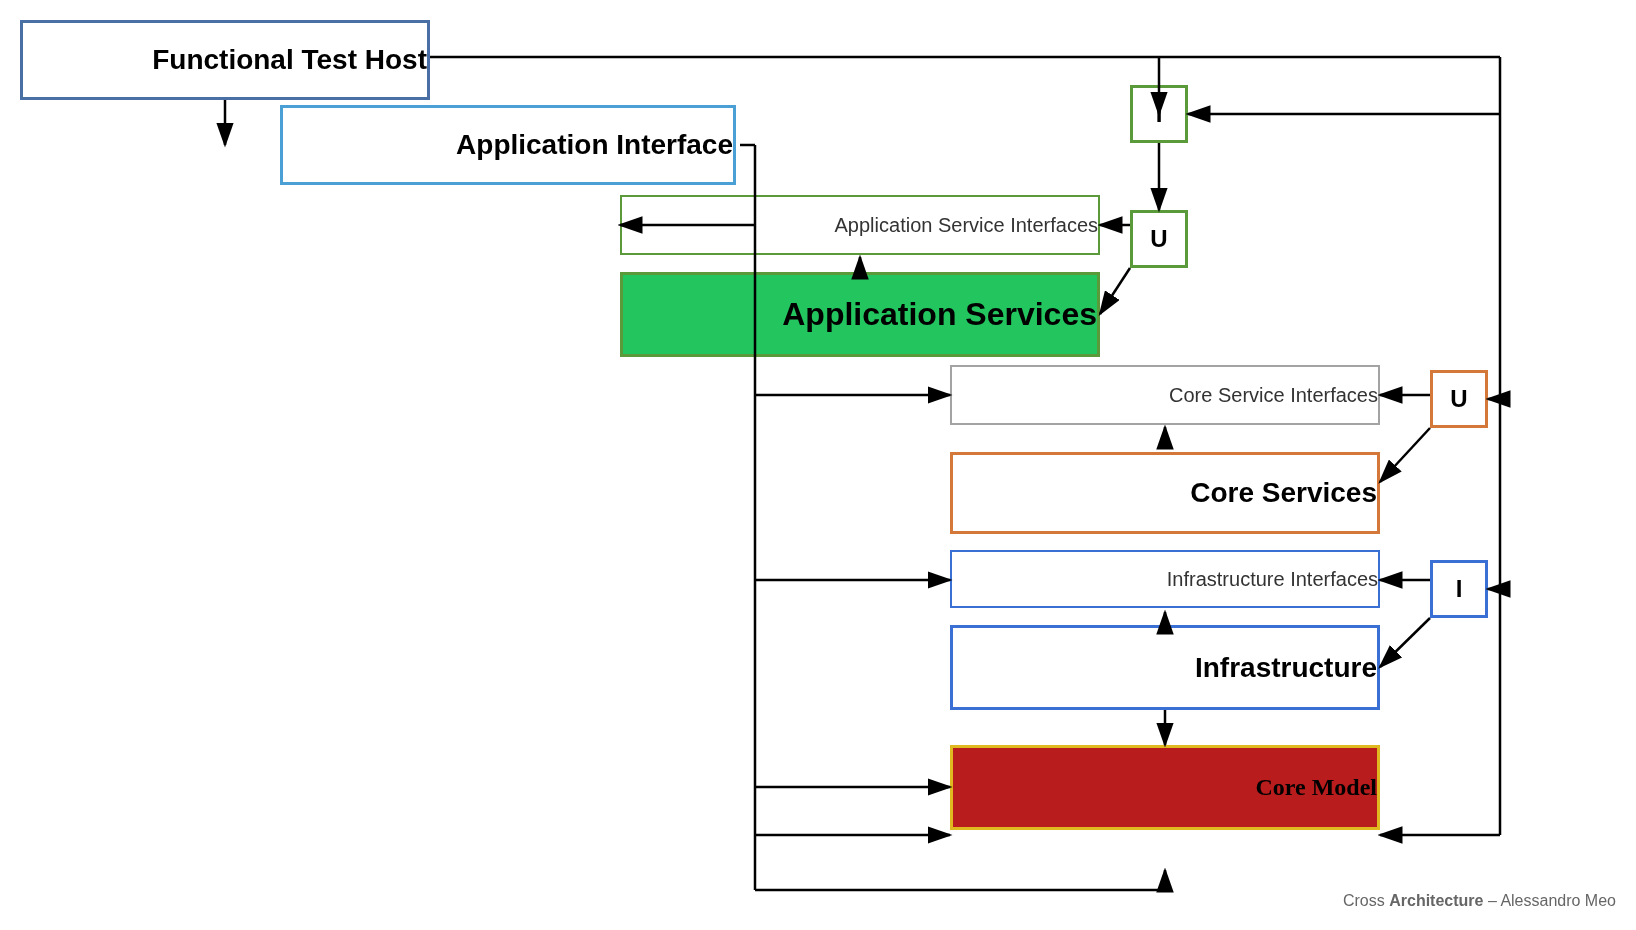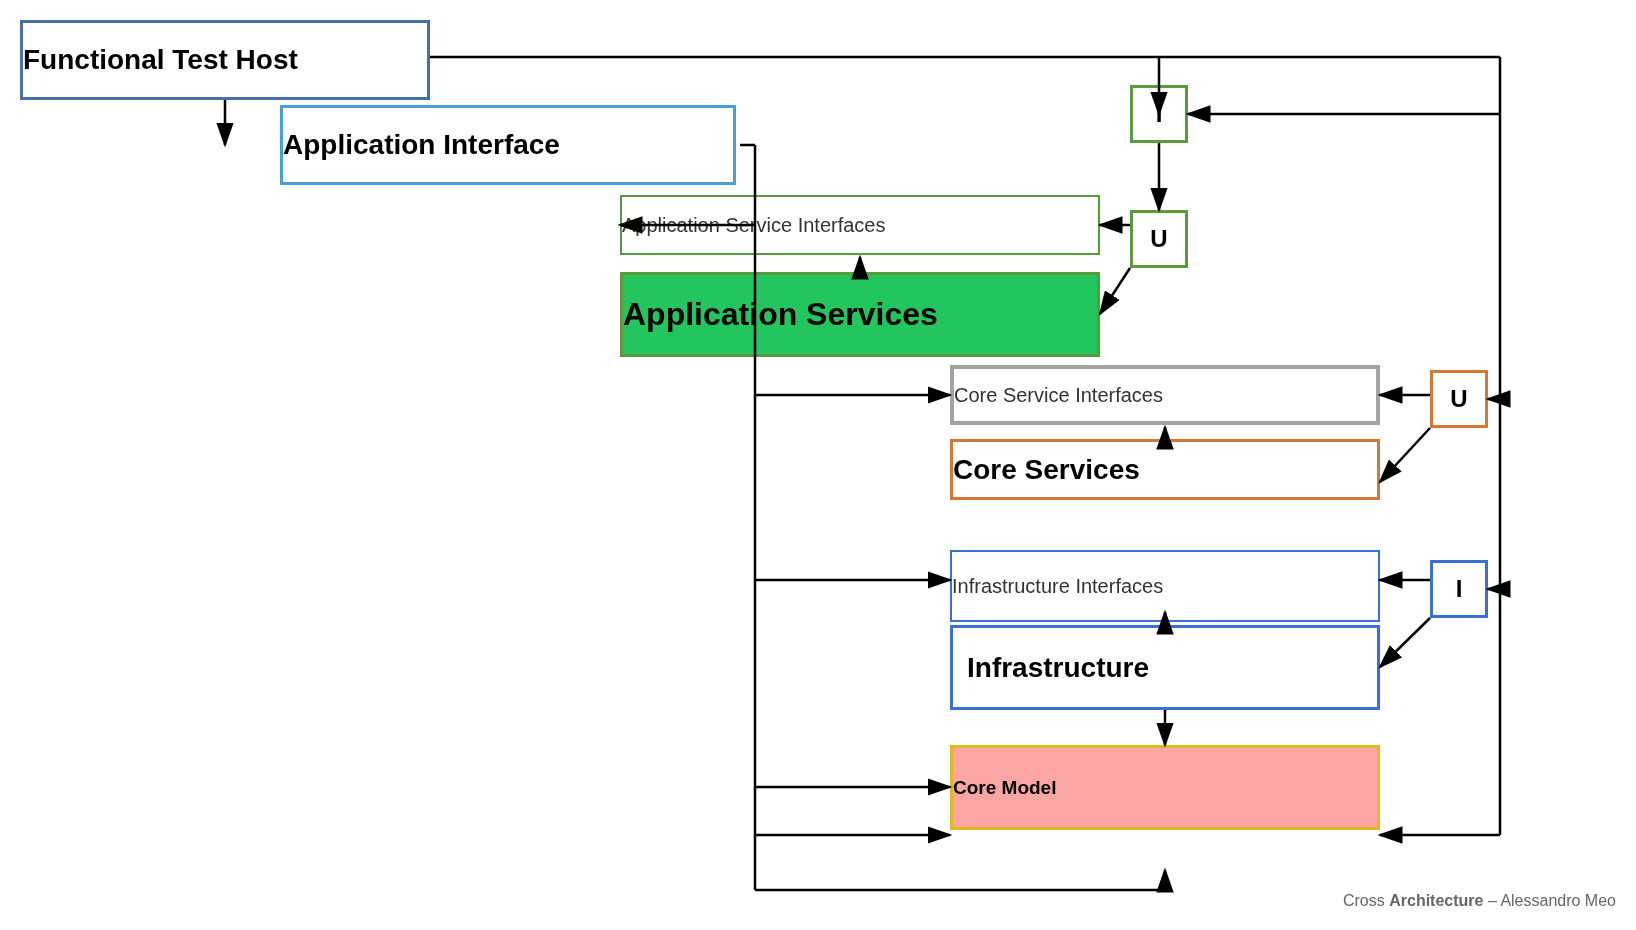--- a/index.html
+++ b/index.html
@@ -16,21 +16,21 @@
       position: relative;
       width: 1636px;
       height: 930px;
     }
 
     
     .box {
       position: absolute;
       display: flex;
       align-items: center;
-      justify-content: flex-start;
+      justify-content: flex-end;
       text-align: center;
     }
 
     .box-functional-test {
       left: 20px;
       top: 20px;
       width: 410px;
       height: 80px;
       border: 3px solid #4a6fa5;
       background: #fff;
@@ -72,43 +72,43 @@
       font-size: 32px;
       font-weight: bold;
       color: #000;
     }
 
     .box-core-service-interfaces {
       left: 950px;
       top: 365px;
       width: 430px;
       height: 60px;
-      border: 4px solid #a3a3a3;
+      border: 2px solid #a3a3a3;
       background: #fff;
       font-size: 20px;
       color: #333;
     }
 
     .box-core-services {
       left: 950px;
-      top: 439px;
-      width: 430px;
-      height: 61px;
+      top: 452px;
+      width: 430px;
+      height: 82px;
       border: 3px solid #d4783a;
       background: #fff;
       font-size: 28px;
       font-weight: bold;
       color: #000;
     }
 
     .box-infra-interfaces {
       left: 950px;
       top: 550px;
       width: 430px;
-      height: 72px;
+      height: 58px;
       border: 2px solid #3a6fd4;
       background: #fff;
       font-size: 20px;
       color: #333;
     }
 
     .box-infrastructure {
       left: 950px;
       top: 625px;
       width: 430px;
@@ -120,24 +120,25 @@
       color: #000;
       padding-left: 14px;
     }
 
     .box-core-model {
       left: 950px;
       top: 745px;
       width: 430px;
       height: 85px;
       border: 3px solid #e0b820;
-      background: #fca5a5;
-      font-size: 19px;
-      font-weight: bold;
-      color: #000;
+      background: #b91c1c;
+      font-size: 24px;
+      font-weight: bold;
+      color: #000;
+      font-family: Liberation Serif, serif;
     }
 
     
     .small-box {
       position: absolute;
       width: 58px;
       height: 58px;
       display: flex;
       align-items: center;
       justify-content: center;

